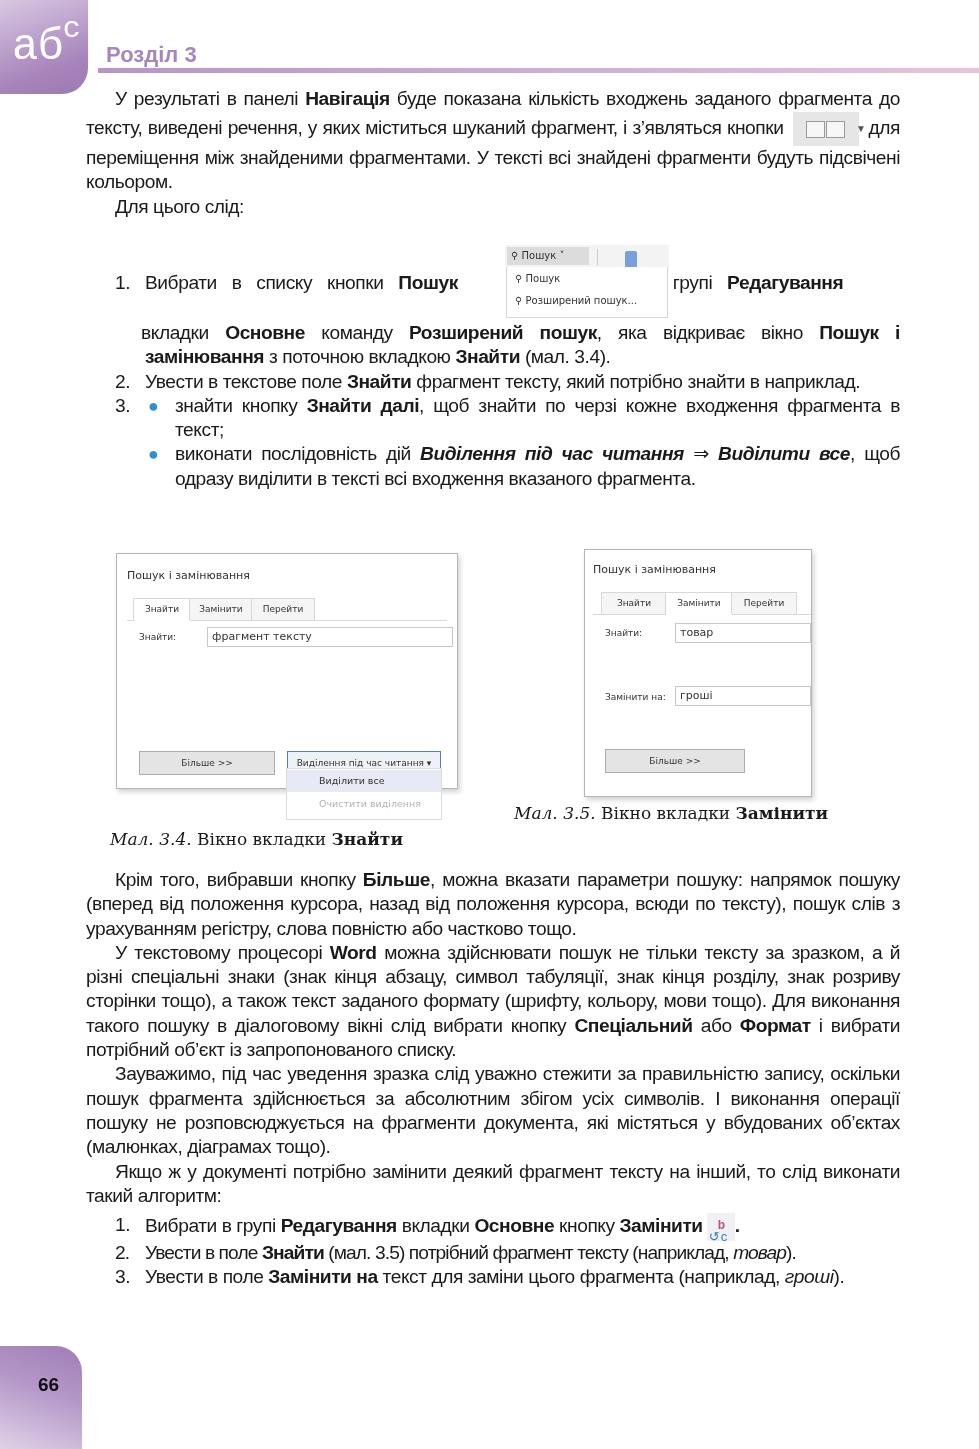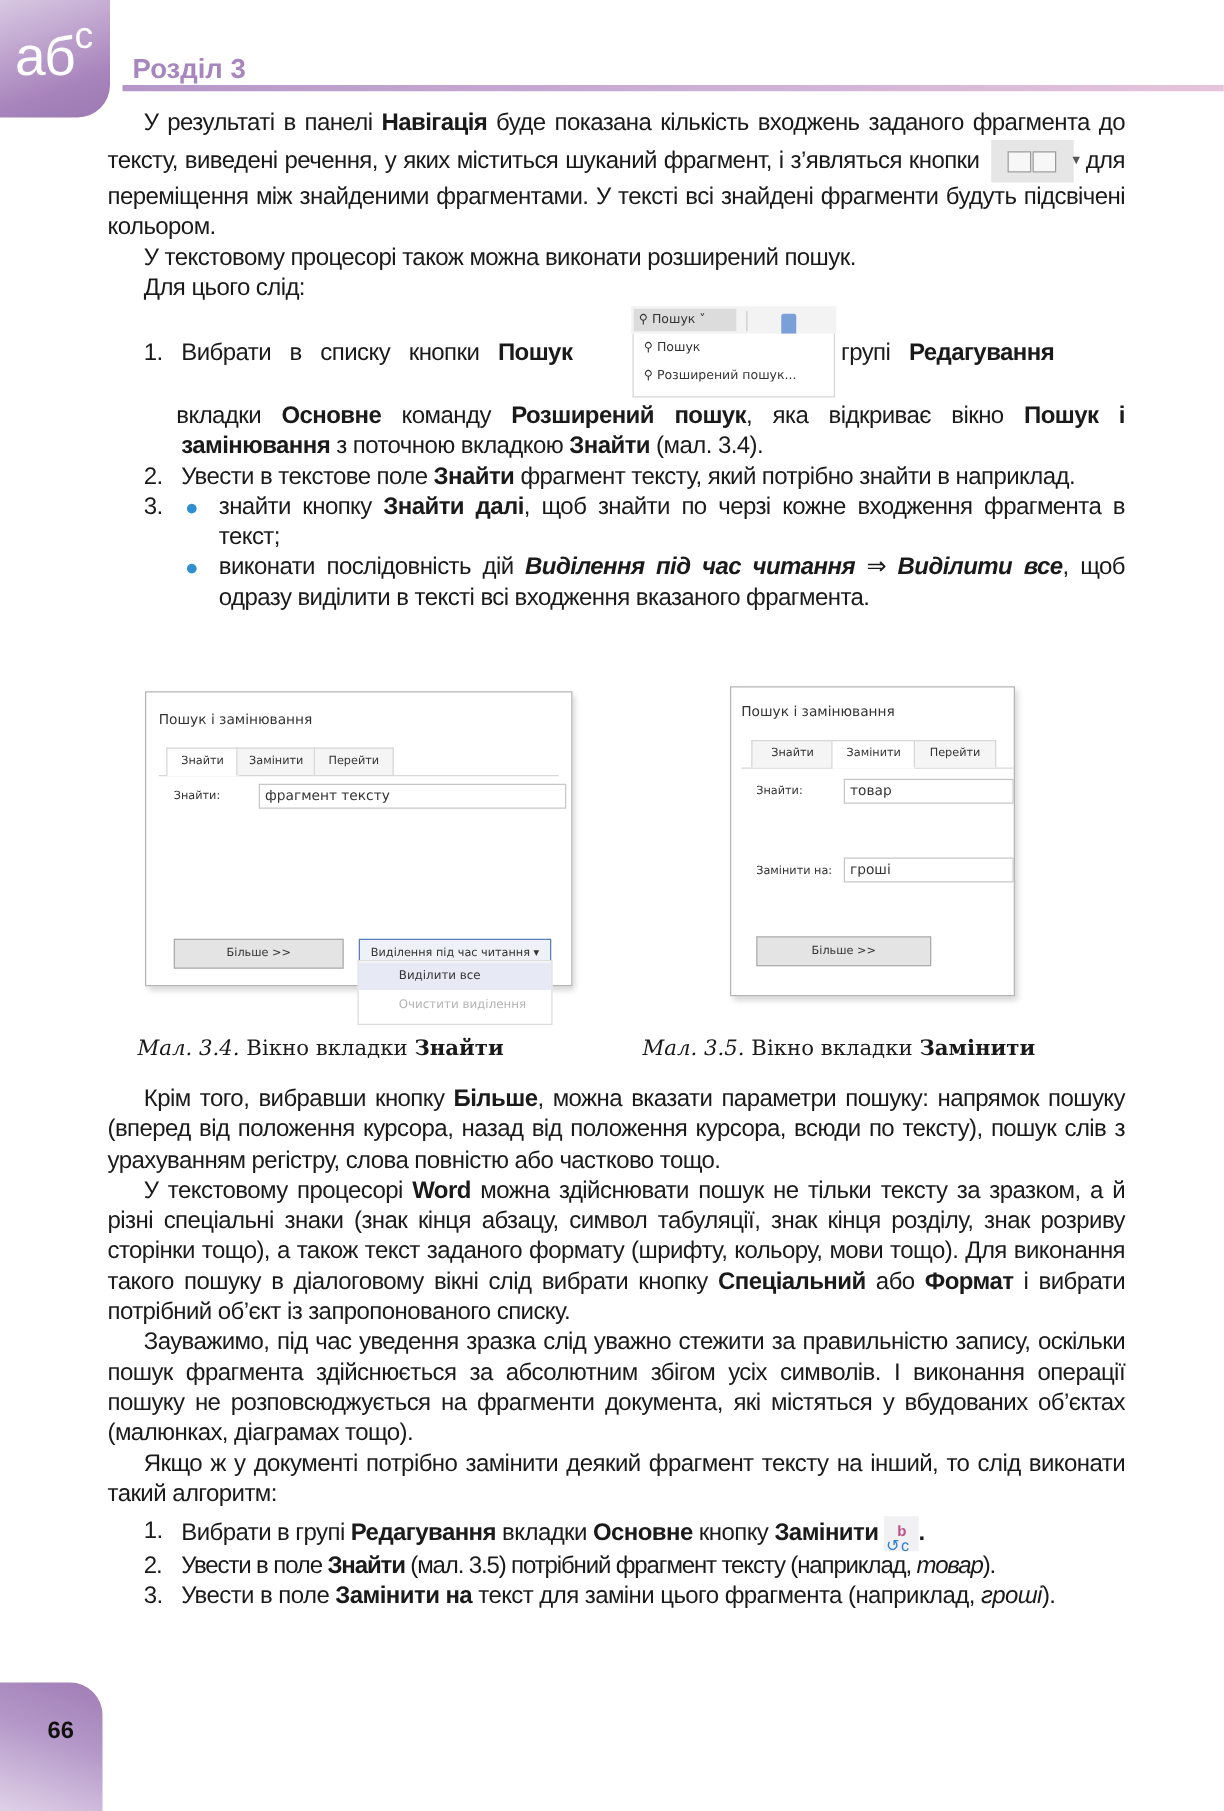--- a/index.html
+++ b/index.html
@@ -8,21 +8,21 @@
     background: #ffffff; color: #1a1a1a;
     font-family: "Liberation Sans", sans-serif;
   }
   .corner-tab {
     position: absolute; left: 0; top: 0; width: 88px; height: 94px;
     background: linear-gradient(160deg, #d8c8e2 0%, #a884bc 70%, #9d79b3 100%);
     border-bottom-right-radius: 26px;
   }
   .corner-logo {
     position: absolute; left: 12px; top: 20px; color: #fff;
-    font-family: Liberation Sans, sans-serif; font-size: 44px; line-height: 1;
+    font-family: Liberation Mono, monospace; font-size: 44px; line-height: 1;
     letter-spacing: -1px;
   }
   .corner-logo sup { font-size: 30px; position: relative; top: -6px; }
   .chapter-title {
     position: absolute; left: 106px; top: 42px; font-size: 22px; font-weight: bold;
     color: #a785bd;
   }
   .header-rule {
     position: absolute; left: 98px; top: 68px; width: 881px; height: 5px;
     background: linear-gradient(90deg, #b596c8 0%, #cfb3d6 60%, #e6c4da 100%);
@@ -93,21 +93,20 @@
 <div class="corner-tab">
   <div class="corner-logo"><span>аб</span><sup>с</sup></div>
 </div>
 <div class="chapter-title">Розділ 3</div>
 <div class="header-rule"></div>
 
 <div class="text" style="top:87px;">
   <p style="line-height:24.6px;">
     <span>У результаті в панелі </span><b>Навігація</b><span> буде показана кількість входжень заданого фрагмента до тексту, виведені речення, у яких міститься шуканий фрагмент, і з’являться кнопки </span><span class="nav-btns"><span class="b" style="left:13px;">▲</span><span class="b" style="left:33px;">▼</span></span><span> для переміщення між знайденими фрагментами. У тексті всі знайдені фрагменти будуть підсвічені кольором.</span>
   </p>
-  <p>У текстовому процесорі також можна виконати розширений пошук.</p>
   <p>Для цього слід:</p>
 </div>
 
 <div class="text" style="top:271px;">
   <div class="ol-item" style="word-spacing:10px;">
     <span class="ol-num">1.</span>
     <span>Вибрати в списку кнопки </span><b>Пошук</b><span style="display:inline-block;width:176px;"></span><span> у групі </span><b>Редагування</b>
   </div>
 </div>
 <div class="text" style="top:321px;">
@@ -174,21 +173,21 @@
     <div class="field" style="left:90px; top:73px; width:130px;">товар</div>
     <div class="lbl" style="left:20px; top:142px;">Замінити на:</div>
     <div class="field" style="left:90px; top:136px; width:130px;">гроші</div>
     <div class="btn" style="left:20px; top:199px; width:138px;">Більше &gt;&gt;</div>
   </div>
 </div>
 
 <div class="caption" style="left:110px; top:829px;">
   <i>Мал. 3.4.</i><span> Вікно вкладки </span><b>Знайти</b>
 </div>
-<div class="caption" style="left:514px; top:829px;">
+<div class="caption" style="left:514px; top:803px;">
   <i>Мал. 3.5.</i><span> Вікно вкладки </span><b>Замінити</b>
 </div>
 
 <div class="text" style="top:868px;">
   <p><span>Крім того, вибравши кнопку </span><b>Більше</b><span>, можна вказати параметри пошуку: напрямок пошуку (вперед від положення курсора, назад від положення курсора, всюди по тексту), пошук слів з урахуванням регістру, слова повністю або частково тощо.</span></p>
   <p><span>У текстовому процесорі </span><b>Word</b><span> можна здійснювати пошук не тільки тексту за зразком, а й різні спеціальні знаки (знак кінця абзацу, символ табуляції, знак кінця розділу, знак розриву сторінки тощо), а також текст заданого формату (шрифту, кольору, мови тощо). Для виконання такого пошуку в діалоговому вікні слід вибрати кнопку </span><b>Спеціальний</b><span> або </span><b>Формат</b><span> і вибрати потрібний об’єкт із запропонованого списку.</span></p>
   <p>Зауважимо, під час уведення зразка слід уважно стежити за правильністю запису, оскільки пошук фрагмента здійснюється за абсолютним збігом усіх символів. І виконання операції пошуку не розповсюджується на фрагменти документа, які містяться у вбудованих об’єктах (малюнках, діаграмах тощо).</p>
   <p>Якщо ж у документі потрібно замінити деякий фрагмент тексту на інший, то слід виконати такий алгоритм:</p>
 </div>
 

